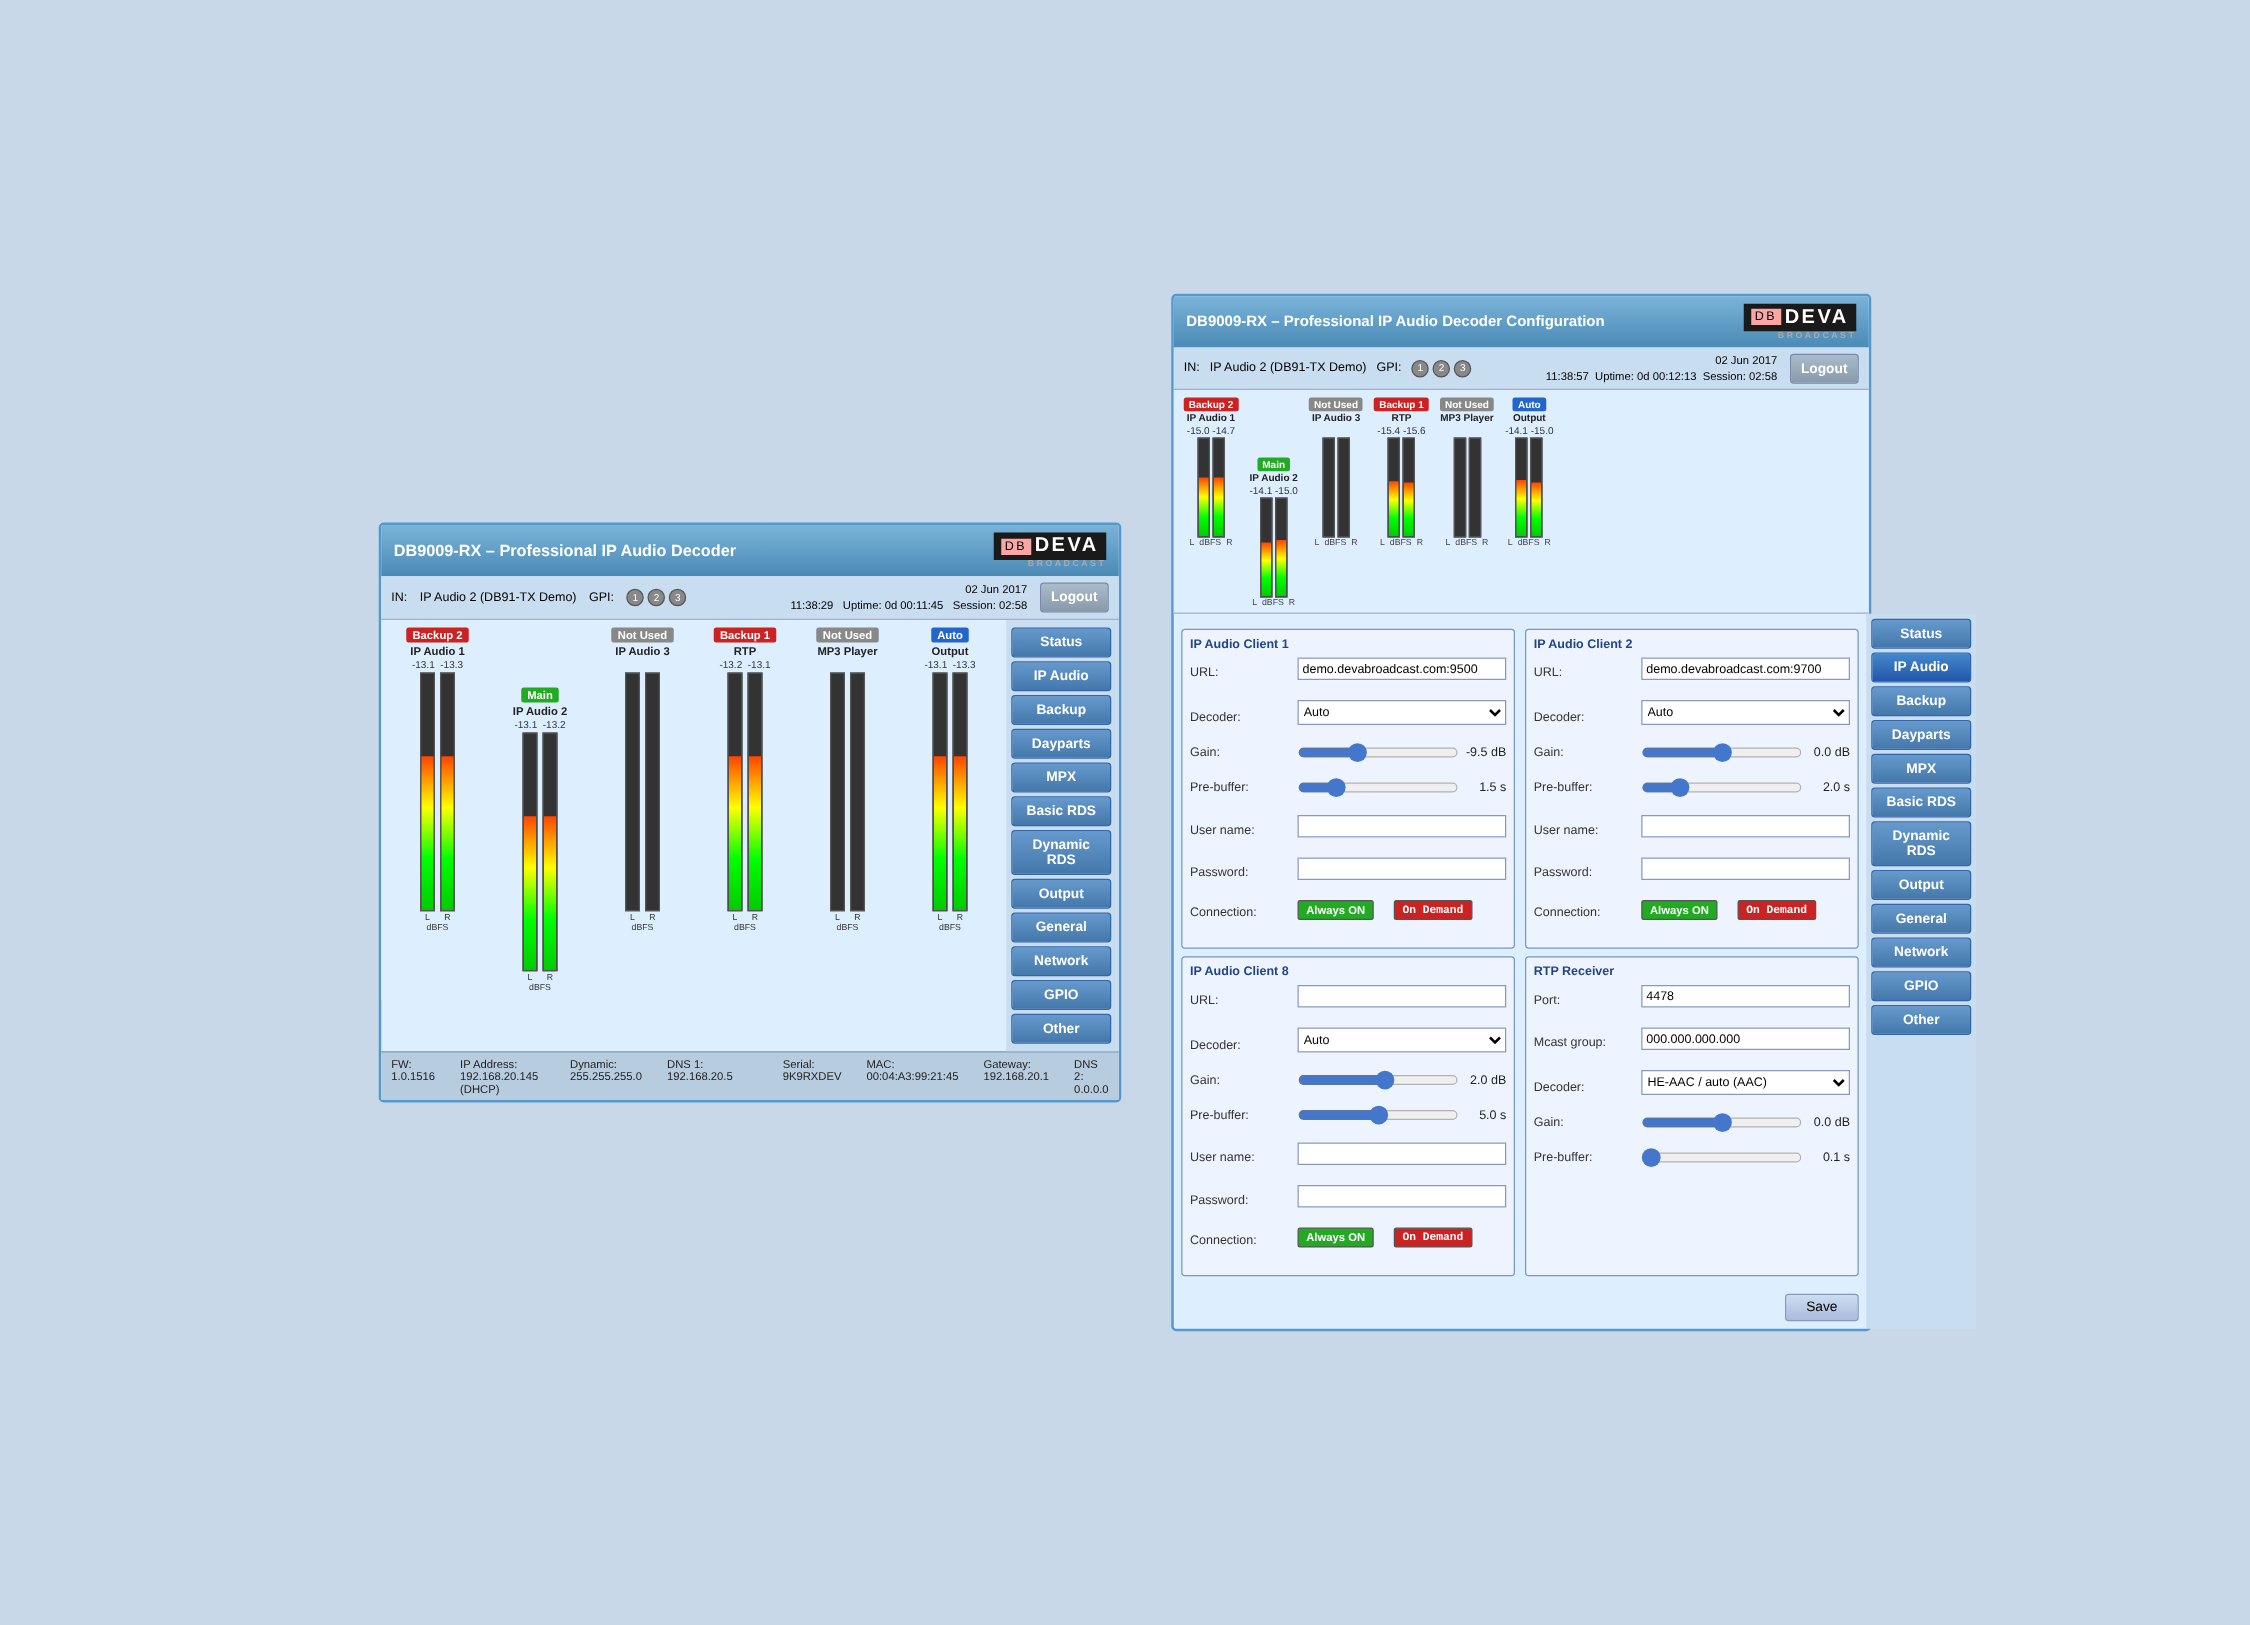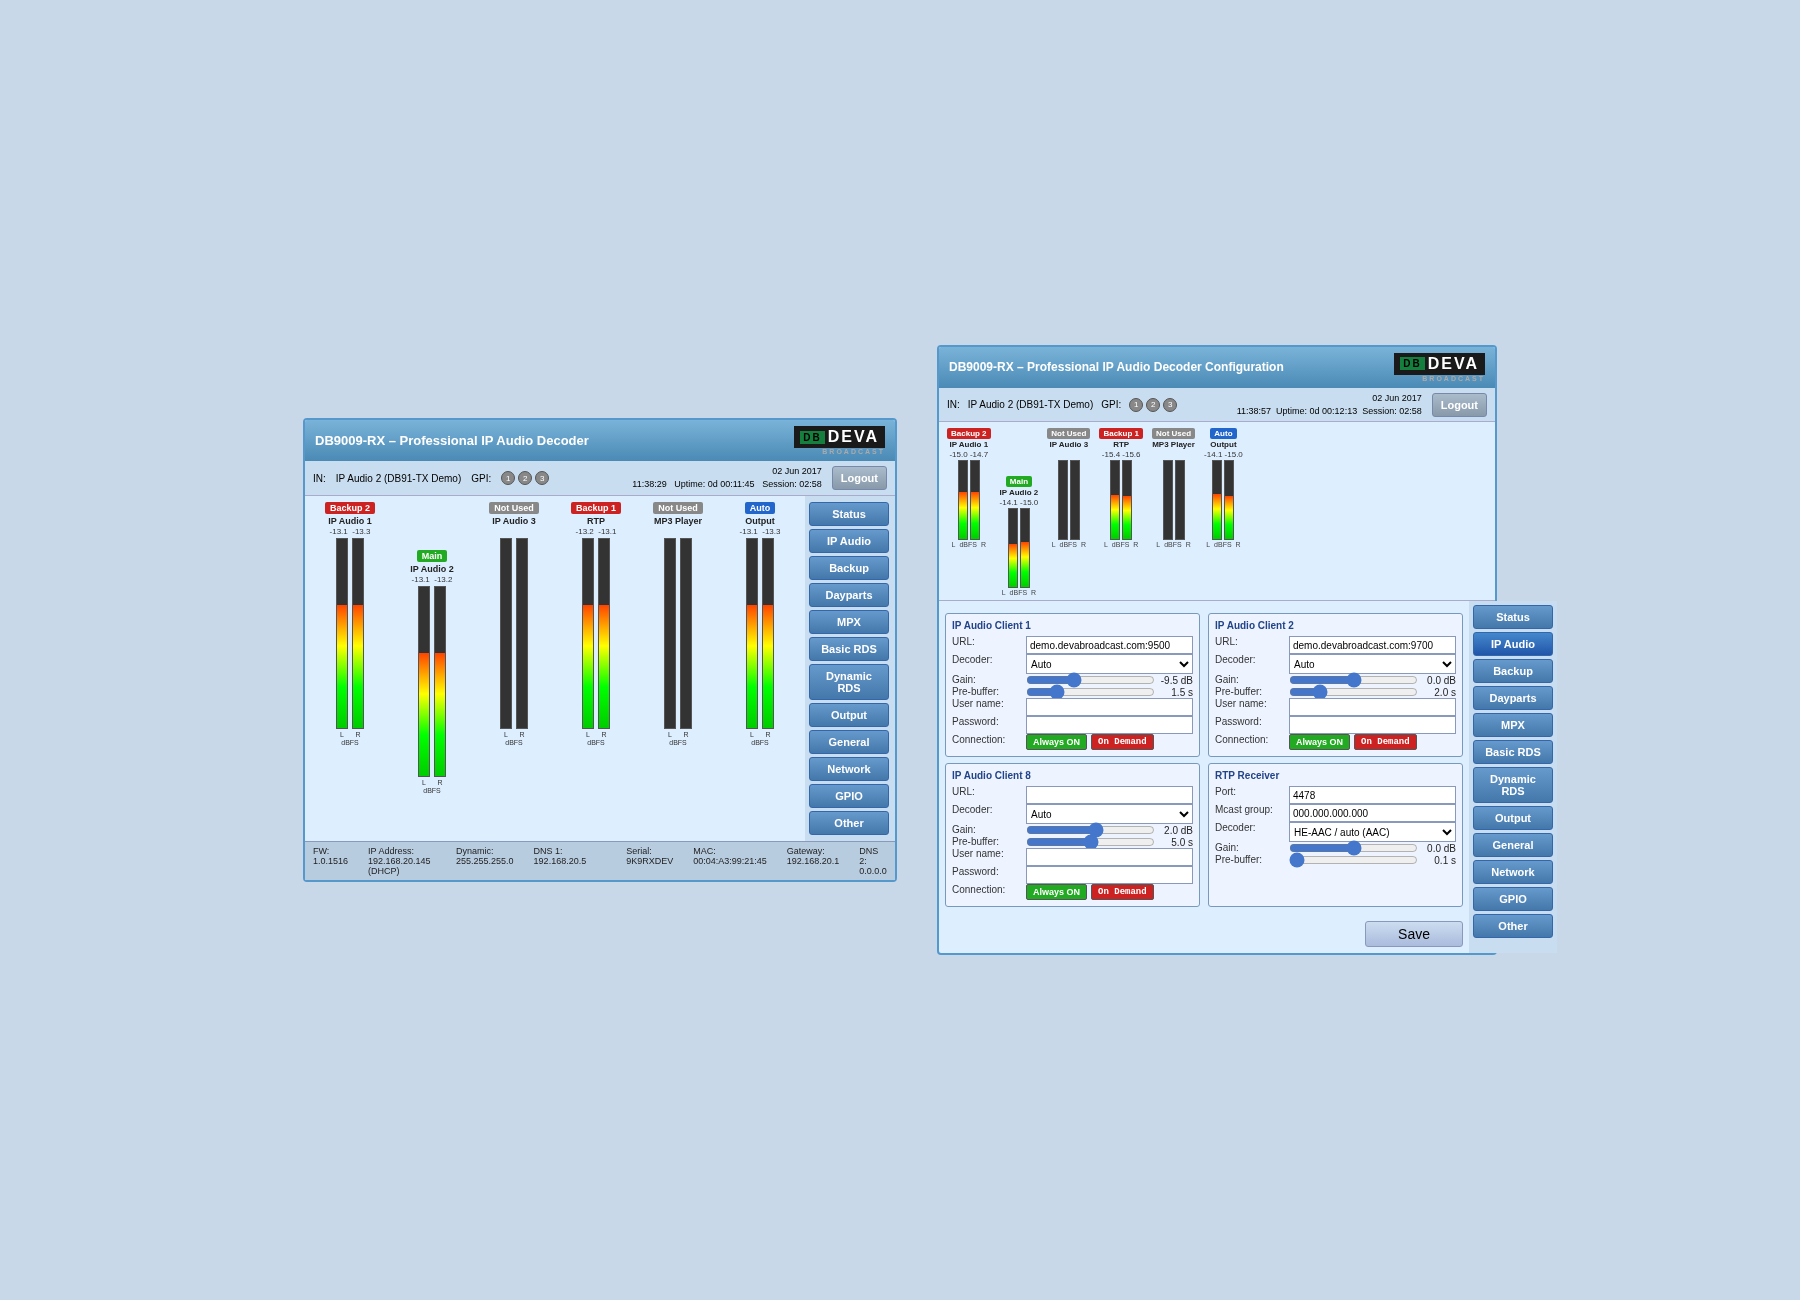--- a/index.html
+++ b/index.html
@@ -45,25 +45,25 @@
       color: white;
       font-size: 16px;
       font-weight: bold;
       padding: 2px 6px;
       letter-spacing: 2px;
       display: flex;
       align-items: center;
       gap: 3px;
     }
     .deva-logo-top .db-icon {
-      background: #15803d;
+      background: #fca5a5;
       color: black;
       font-size: 10px;
       padding: 1px 3px;
-      font-weight: bold;
+      font-weight: normal;
     }
     .deva-logo-bottom {
       font-size: 7px;
       color: #aaa;
       letter-spacing: 2px;
       text-align: right;
     }
 
     
     .left-panel {
@@ -288,23 +288,23 @@
 
     .client-box-title {
       font-weight: bold;
       font-size: 10px;
       color: #224488;
       margin-bottom: 5px;
     }
 
     .form-row {
       display: flex;
-      align-items: flex-start;
-      margin-bottom: 0;
-      gap: 4px;
+      align-items: flex-end;
+      margin-bottom: 16px;
+      gap: 16px;
     }
 
     .form-label {
       font-size: 10px;
       color: #333;
       width: 70px;
       flex-shrink: 0;
     }
 
     .form-input {
@@ -359,22 +359,22 @@
     .toggle-red {
       background: #cc2222;
       color: white;
       font-family: Liberation Mono, monospace;
     }
 
     .save-btn {
       background: linear-gradient(to bottom, #ccddf0, #aabbdd);
       border: 1px solid #8899bb;
       border-radius: 3px;
-      padding: 4px 32px;
-      font-size: 14px;
+      padding: 4px 16px;
+      font-size: 11px;
       cursor: pointer;
       margin-top: 8px;
       float: right;
     }
 
     
     .header-info {
       background: #c8ddef;
       padding: 4px 8px;
       display: flex;

